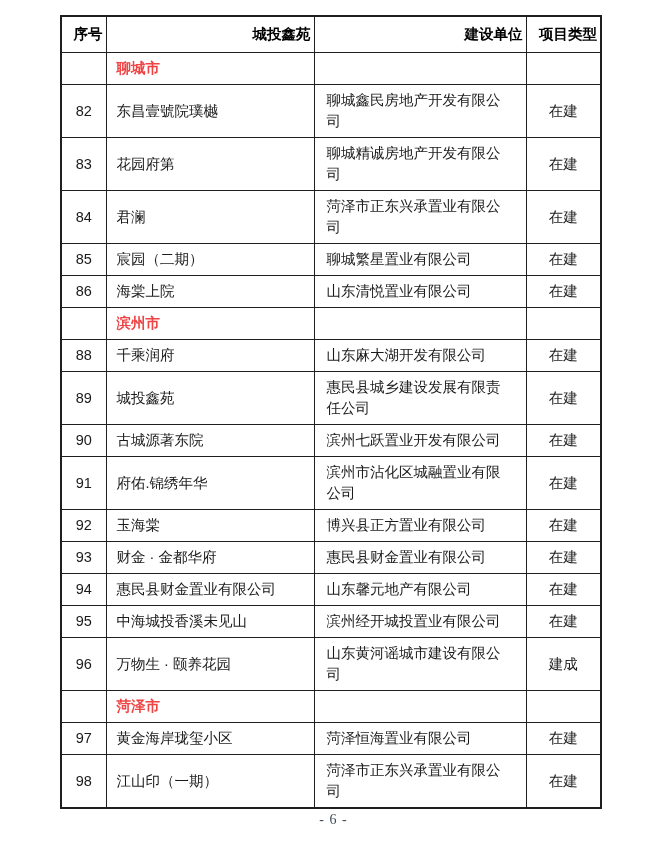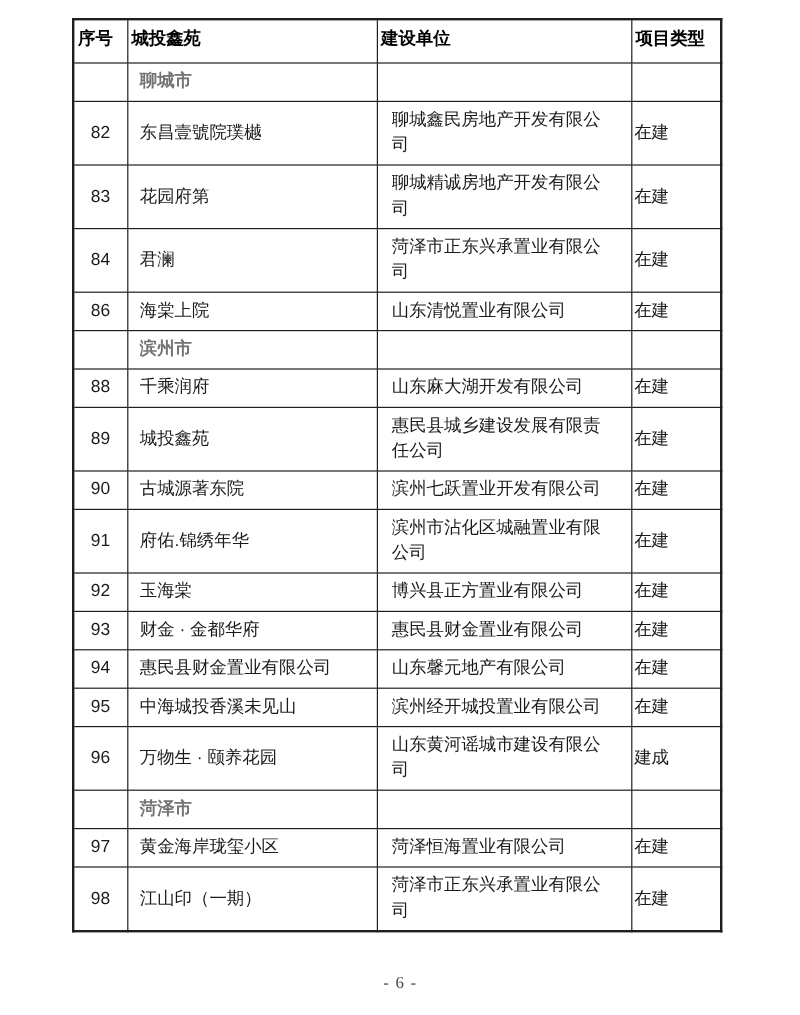--- a/index.html
+++ b/index.html
@@ -28,45 +28,44 @@
   }
   table.projects th,
   table.projects td {
     border: 1px solid #1f1f1f;
     vertical-align: middle;
     line-height: 21px;
     word-break: break-all;
   }
   table.projects th {
     font-weight: bold;
-    text-align: left;
+    text-align: right;
     color: #000000;
     padding: 7px 3px;
-    font-family: Liberation Mono, monospace;
   }
   td.col-no {
     text-align: center;
     padding: 5px 2px;
     margin-left: 17px;
   }
   td.col-name {
     text-align: left;
     padding: 5px 8px 5px 10px;
   }
   td.col-company {
     text-align: left;
     padding: 5px 12px;
   }
   td.col-status {
-    text-align: left;
+    text-align: center;
     padding: 5px 2px;
   }
   tr.group-row td.col-name {
     font-weight: bold;
-    color: #737373;
+    color: #ef4444;
   }
   .page-footer {
     position: absolute;
     top: 812px;
     left: 0;
     width: 667px;
     text-align: center;
     font-family: "Liberation Serif", serif;
     font-size: 14px;
     color: #3d4a57;
@@ -111,20 +110,26 @@
           <td class="col-company">聊城精诚房地产开发有限公司</td>
           <td class="col-status">在建</td>
         </tr>
         <tr>
           <td class="col-no">84</td>
           <td class="col-name">君澜</td>
           <td class="col-company">菏泽市正东兴承置业有限公司</td>
           <td class="col-status">在建</td>
         </tr>
         <tr>
+          <td class="col-no">85</td>
+          <td class="col-name">宸园（二期）</td>
+          <td class="col-company">聊城繁星置业有限公司</td>
+          <td class="col-status">在建</td>
+        </tr>
+        <tr>
           <td class="col-no">86</td>
           <td class="col-name">海棠上院</td>
           <td class="col-company">山东清悦置业有限公司</td>
           <td class="col-status">在建</td>
         </tr>
         <tr class="group-row">
           <td class="col-no"></td>
           <td class="col-name">滨州市</td>
           <td class="col-company"></td>
           <td class="col-status"></td>

